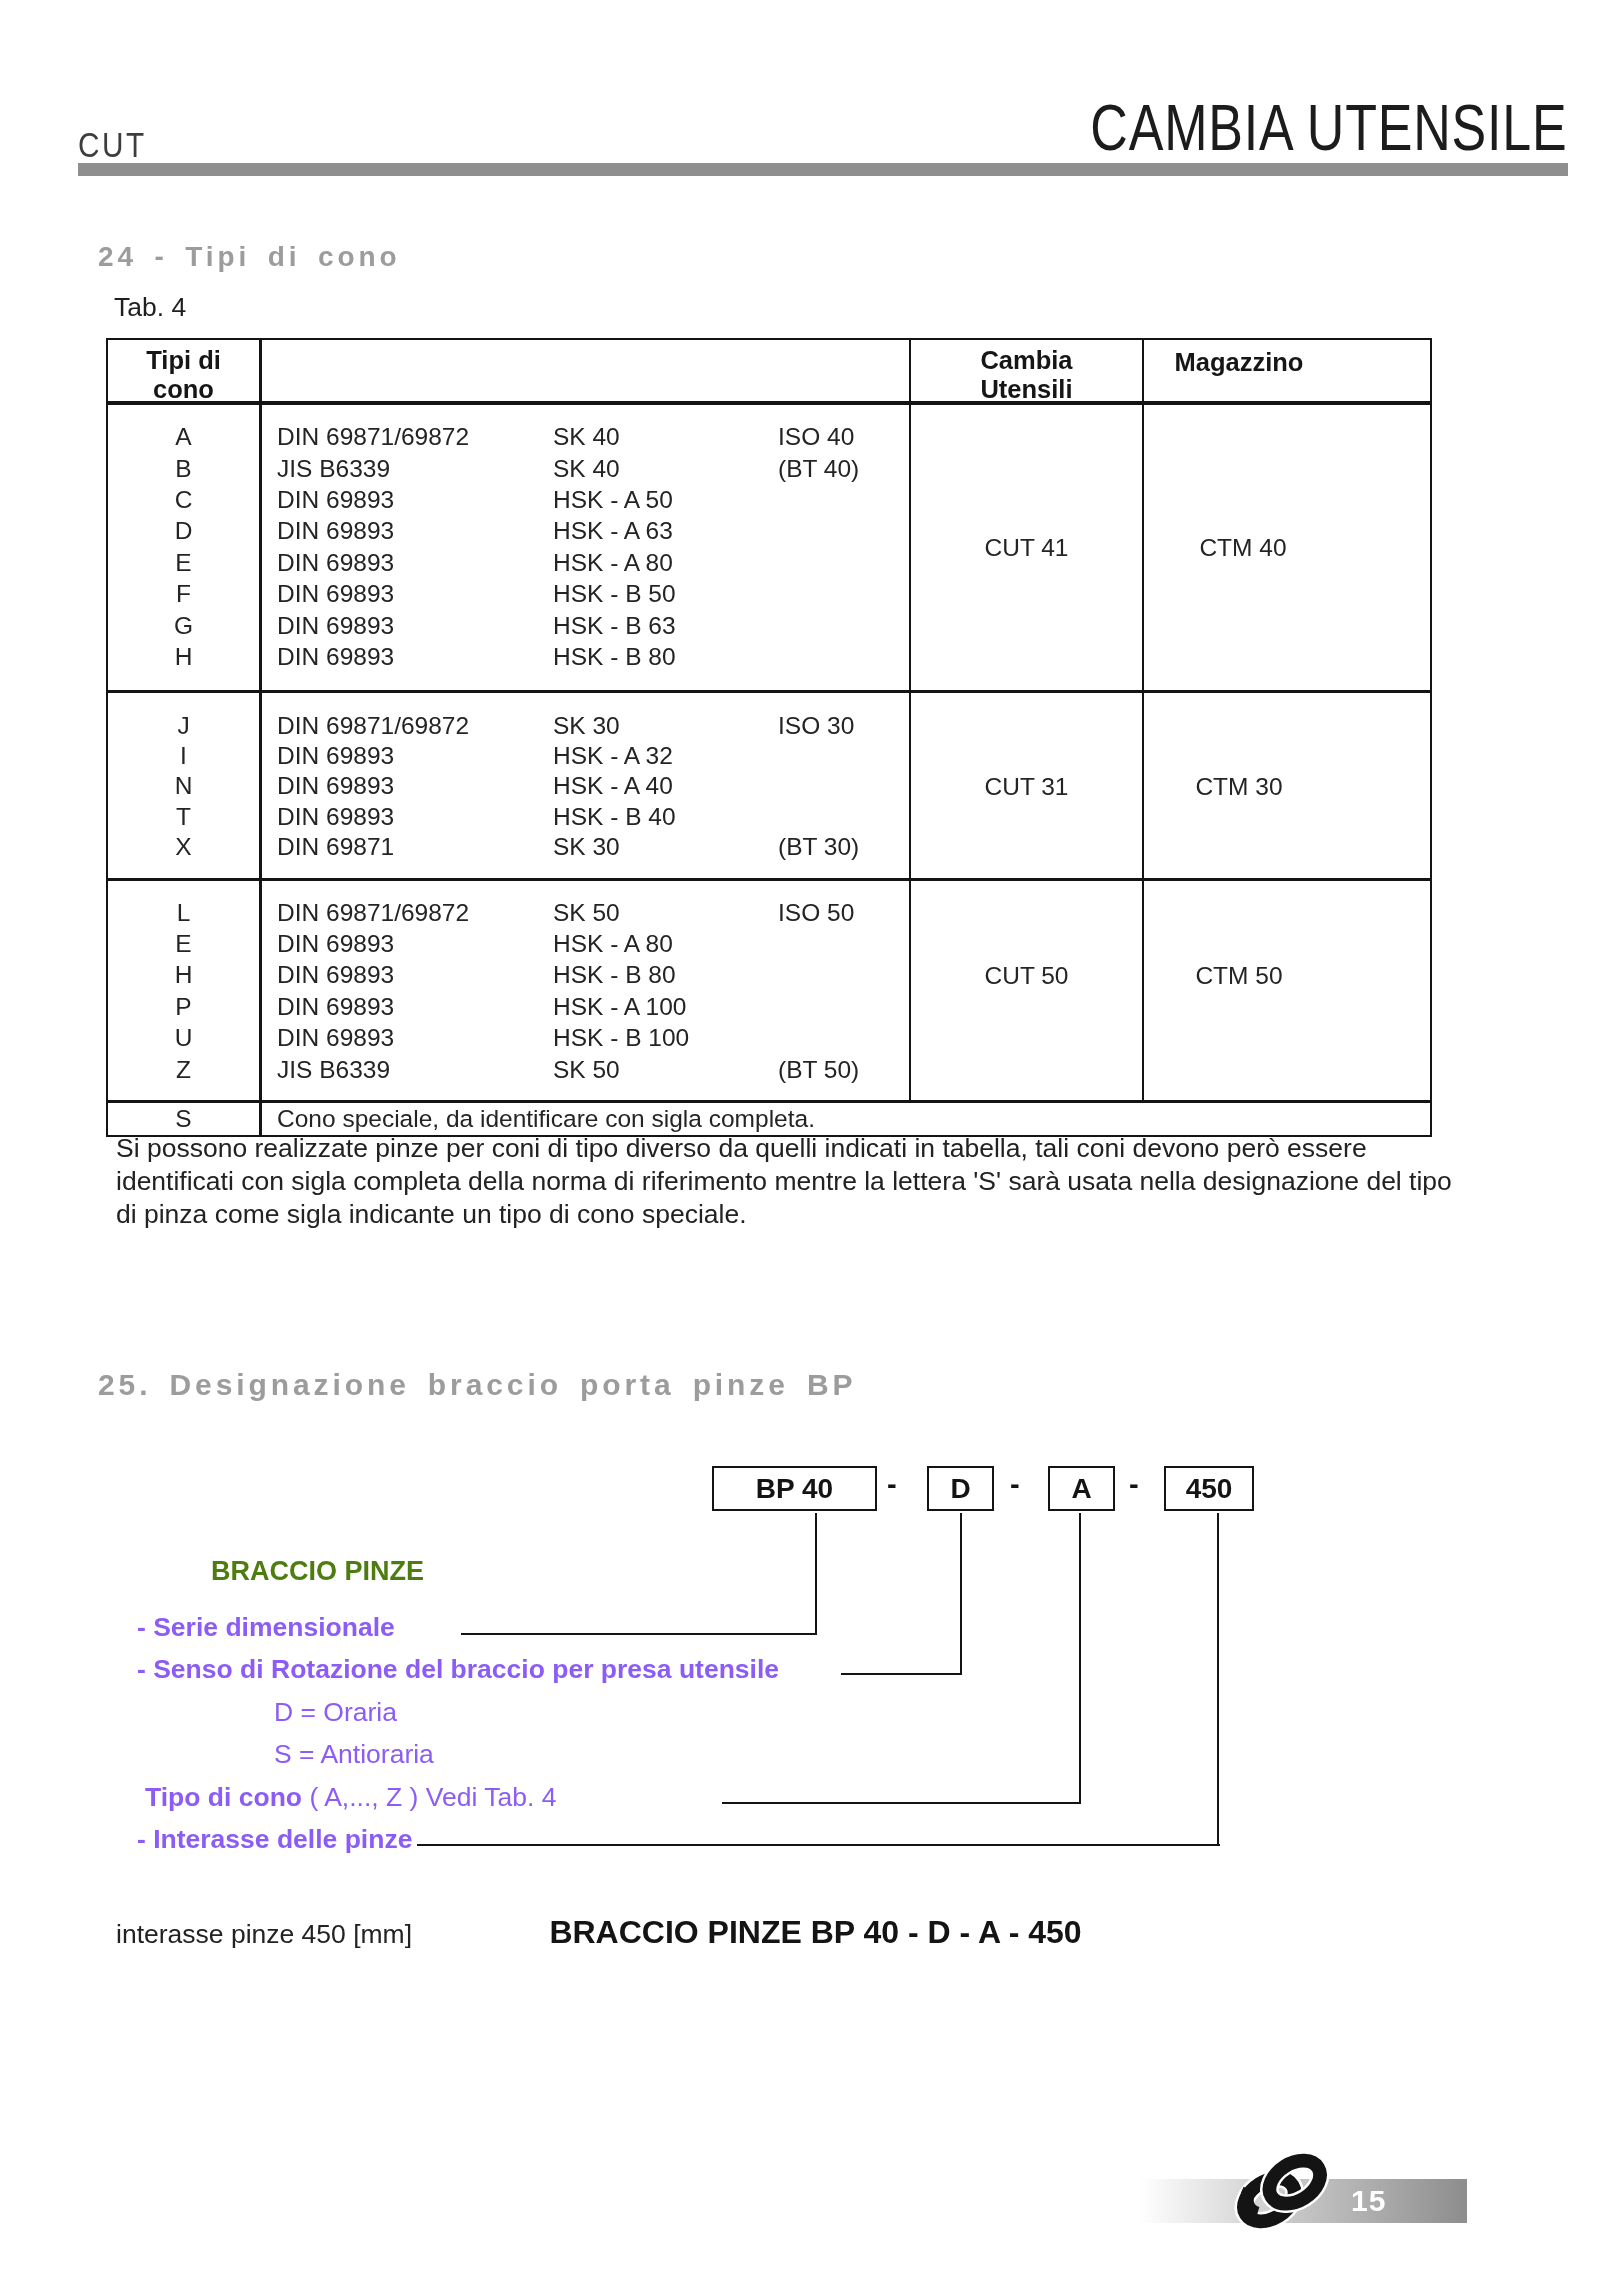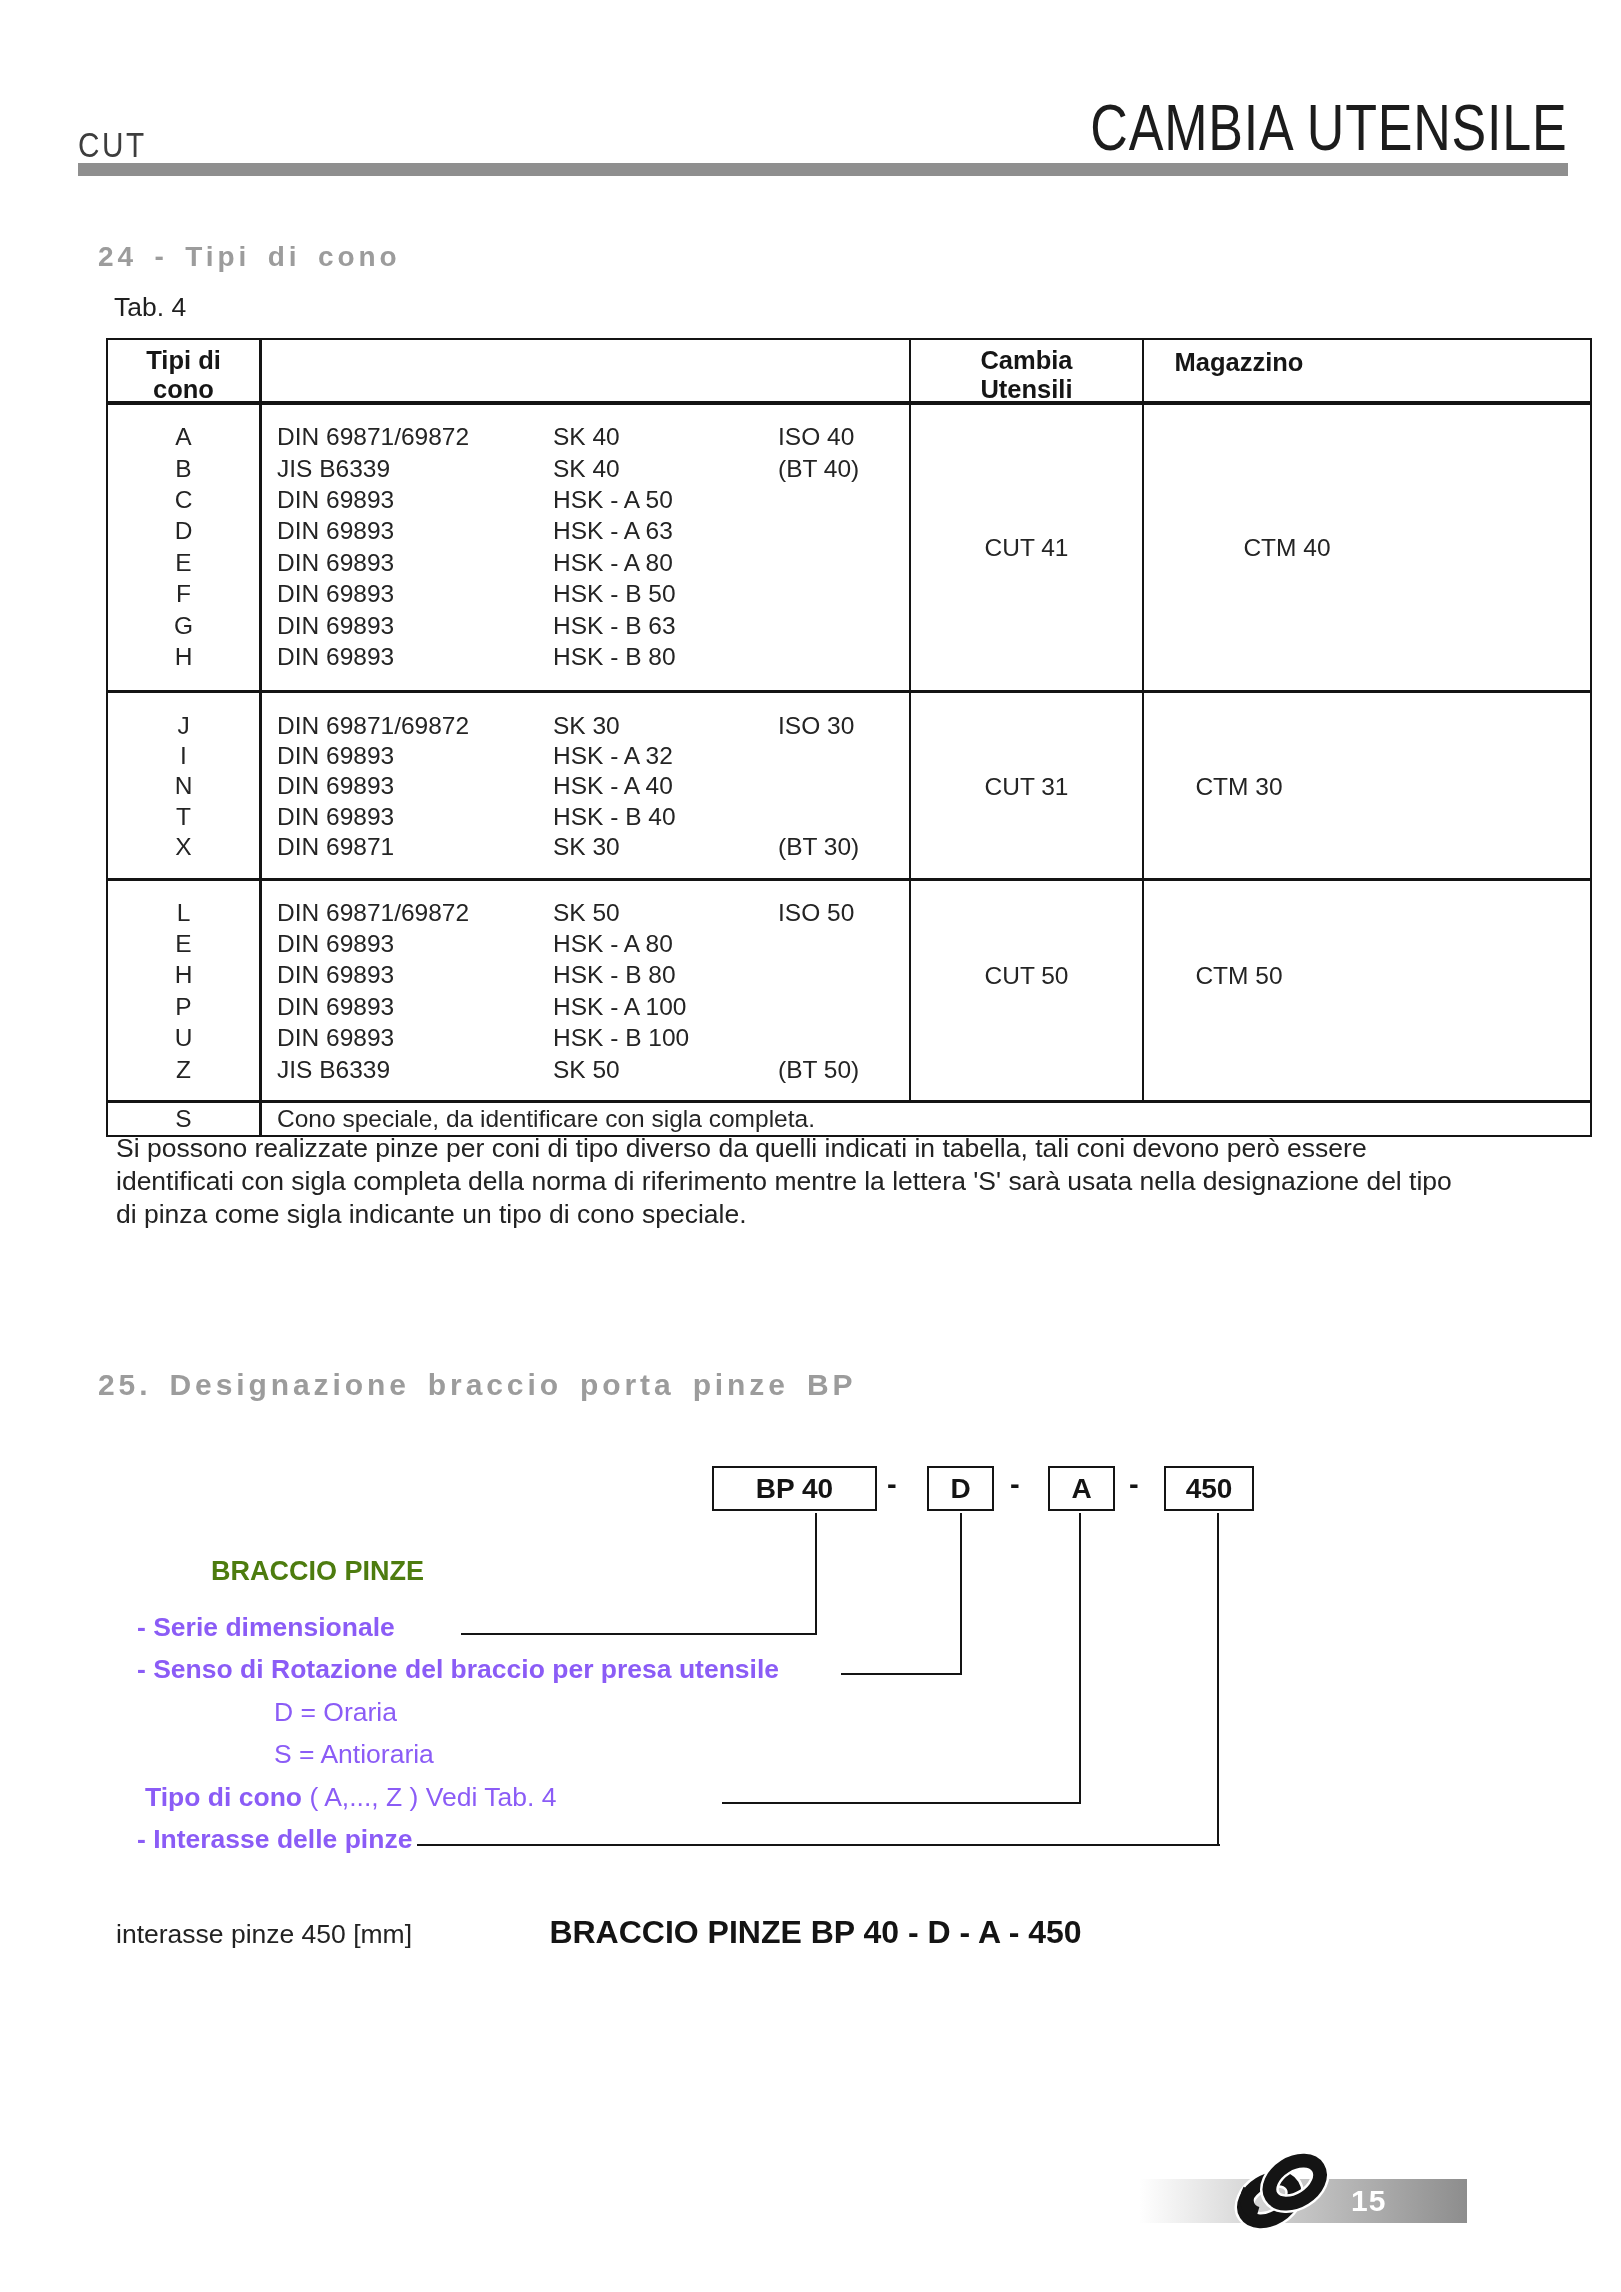--- a/index.html
+++ b/index.html
@@ -14,21 +14,21 @@
     letter-spacing:2.9px;transform:scaleX(.85);transform-origin:left center;}
   #doc-title{right:53px;top:90px;font-size:65px;font-weight:400;color:#1c1c1c;
     letter-spacing:1px;transform:scaleX(.80);transform-origin:right center;white-space:nowrap;}
   #head-bar{left:78px;top:163px;width:1490px;height:12.7px;}
   
   .sec-heading{font-weight:bold;letter-spacing:3.9px;word-spacing:5.9px;}
   #h24{left:98px;top:241px;font-size:28px;}
   #h25{left:98px;top:1368px;font-size:30px;}
   #tab-caption{left:114px;top:292px;font-size:26.5px;color:#1f1f1f;}
   
-  #tbl{left:106px;top:338px;width:1486px;height:799px;border:2.9px solid #141414;box-sizing:border-box;}
+  #tbl{left:106px;top:338px;width:1326px;height:799px;border:2.9px solid #141414;box-sizing:border-box;}
   .vline,.hline{position:absolute;background:#141414;}
   .th{position:absolute;font-weight:bold;font-size:25.5px;color:#161616;text-align:center;line-height:29px;}
   .trow{position:absolute;left:0;width:100%;height:31px;line-height:31px;font-size:24.5px;color:#242424;white-space:nowrap;}
   .trow .c1{position:absolute;left:0;width:151px;text-align:center;}
   .trow .c2{position:absolute;left:169px;}
   .trow .c3{position:absolute;left:445px;}
   .trow .c4{position:absolute;left:670px;}
   .cellcenter{position:absolute;font-size:24.5px;color:#242424;line-height:31px;text-align:center;white-space:nowrap;}
   
   #note{left:116px;top:1132px;width:1362px;font-size:26.5px;line-height:33px;color:#222;}
@@ -118,21 +118,21 @@
         <span class="c1">G</span>
         <span class="c2">DIN 69893</span>
         <span class="c3">HSK - B 63</span>
       </div>
     <div class="trow" style="top:301px">
         <span class="c1">H</span>
         <span class="c2">DIN 69893</span>
         <span class="c3">HSK - B 80</span>
       </div>
     <div class="cellcenter" style="left:803px;top:192px;width:231px;">CUT 41</div>
-    <div class="cellcenter" style="left:1084px;top:192px;width:190px;">CTM 40</div>
+    <div class="cellcenter" style="left:1040px;top:192px;width:190px;">CTM 40</div>
 
     <div class="trow" style="top:370px">
         <span class="c1">J</span>
         <span class="c2">DIN 69871/69872</span>
         <span class="c3">SK 30</span>
         <span class="c4">ISO 30</span>
       </div>
     <div class="trow" style="top:400px">
         <span class="c1">I</span>
         <span class="c2">DIN 69893</span>

